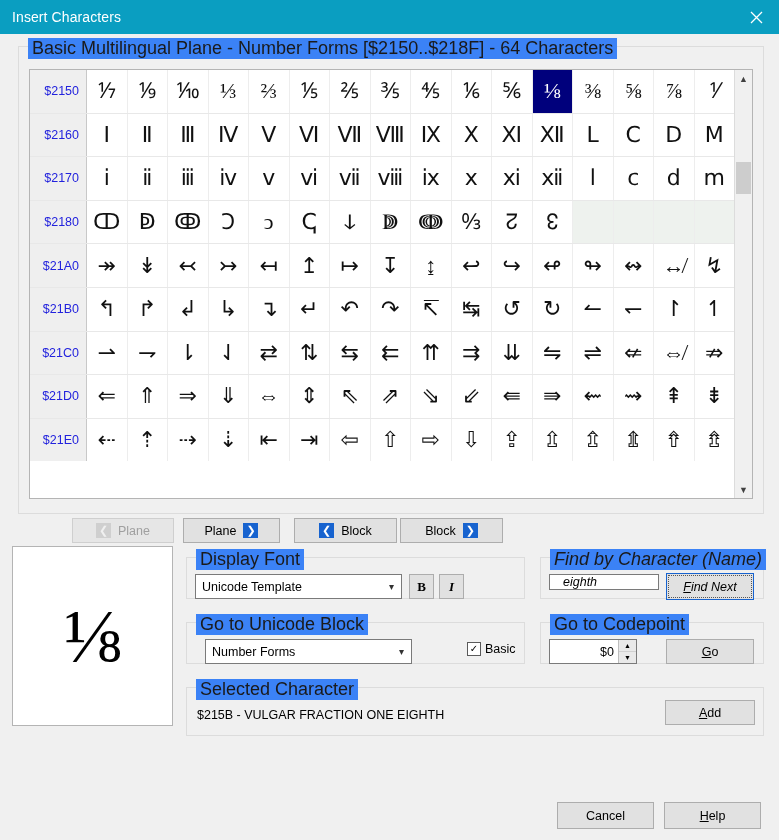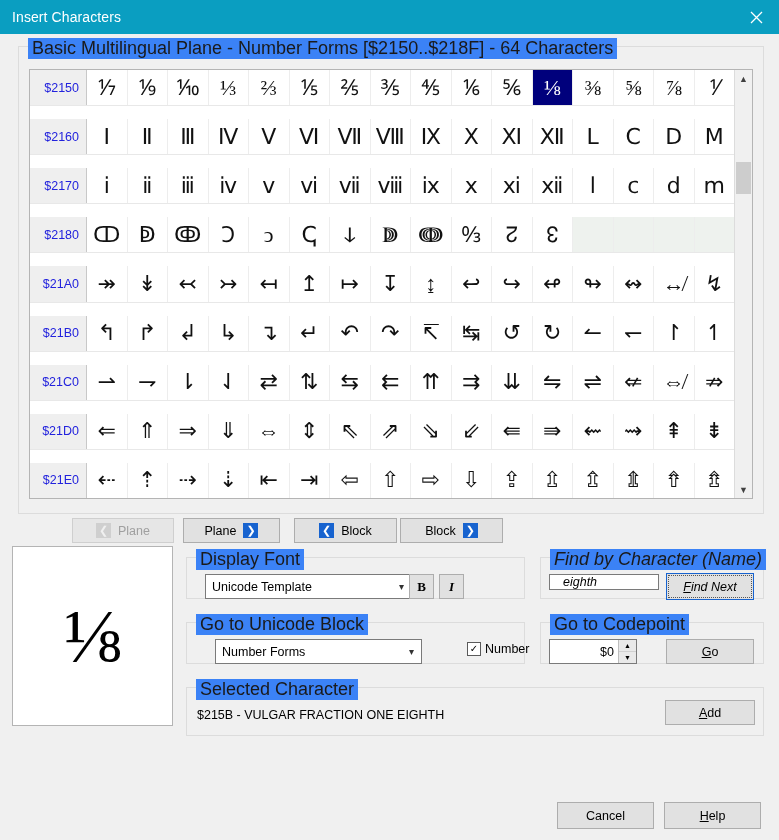--- a/index.html
+++ b/index.html
@@ -51,21 +51,21 @@
   }
 
   
   #gridgroup{left:18px;top:12px;width:744px;height:466px;}
 
   #gridwrap{
     position:absolute;left:10px;top:22px;width:722px;height:428px;
     background:#fff;border:1px solid #b4b4b4;
     display:flex;overflow:hidden;
   }
-  #gridinner{flex:1 1 auto;display:flex;flex-direction:column;gap:13px;}
+  #gridinner{flex:1 1 auto;display:flex;flex-direction:column;}
   .grow{
     display:flex;height:42.6px;border-bottom:1px solid #e8e8e8;
   }
   .grow:last-child{border-bottom:none}
   .rowlabel{
     width:57px;min-width:57px;
     background:#efefef;
     color:#2222dd;
     font-size:12.5px;
     display:flex;align-items:center;justify-content:flex-end;
@@ -143,21 +143,21 @@
   #gDisplayFont{left:186px;top:523px;width:337px;height:40px;}
   #gGoBlock{left:186px;top:588px;width:337px;height:40px;}
   #gFind{left:540px;top:523px;width:222px;height:40px;font-style:italic;}
   #gCodepoint{left:540px;top:588px;width:222px;height:40px;}
   #gSelChar{left:186px;top:653px;width:576px;height:47px;}
   #gAddRanges{left:18px;top:726px;width:744px;height:51px;}
 
   .combo{
     position:absolute;height:25px;background:#fff;border:1px solid #7a7a7a;
     box-sizing:border-box;display:flex;align-items:center;
-    padding-left:6px;font-size:12.5px;color:#000;margin-left:10px;
+    padding-left:6px;font-size:12.5px;color:#000;
   }
   .combo .chev{
     position:absolute;right:7px;top:0;height:100%;
     display:flex;align-items:center;color:#333;font-size:10px;
   }
   #cmbFont{left:8px;top:16px;width:207px;}
   #cmbBlock{left:18px;top:16px;width:207px;}
 
   .sqbtn{
     position:absolute;width:25px;height:25px;background:#e1e1e1;
@@ -489,21 +489,21 @@
   </div>
 
   <div class="group" id="gGoBlock">
     <span class="glabel">Go to Unicode Block</span>
     <div class="combo" id="cmbBlock">
       <span>Number Forms</span>
       <span class="chev">▾</span>
     </div>
     <div id="chkSorted">
       <span class="box">✓</span>
-      <span>Number</span>
+      <span>Basic</span>
     </div>
   </div>
 
   <div class="group" id="gFind">
     <span class="glabel">Find by Character (Name)</span>
     <div class="txtinput" id="inpFind">
       <span>eighth</span>
     </div>
     <div class="pushbtn" id="btnFindNext">
       <span class="u">F</span>

